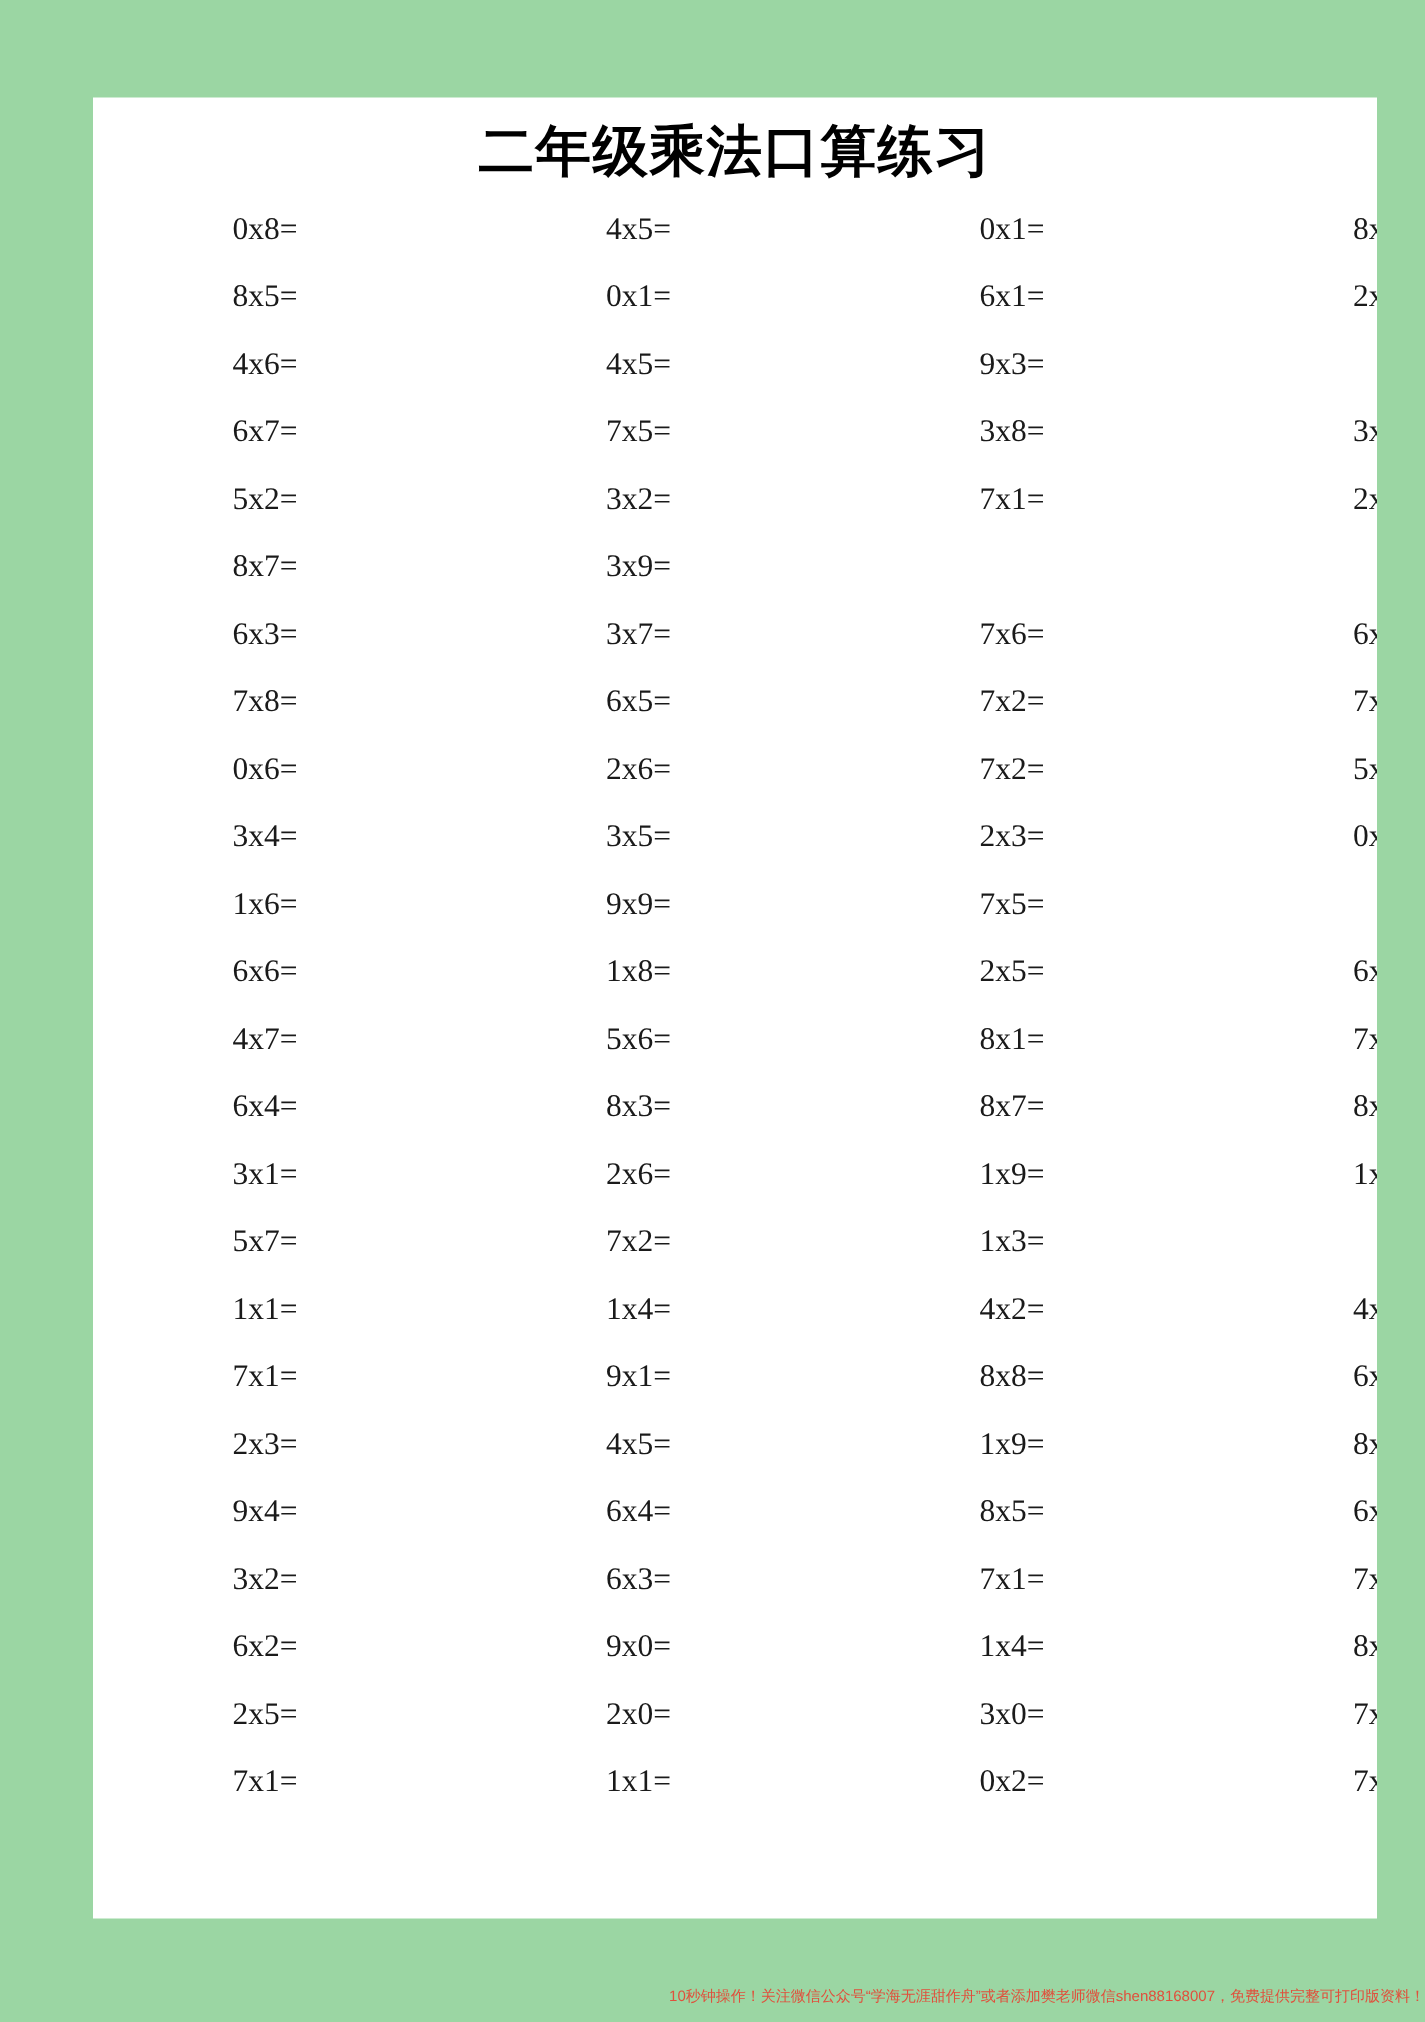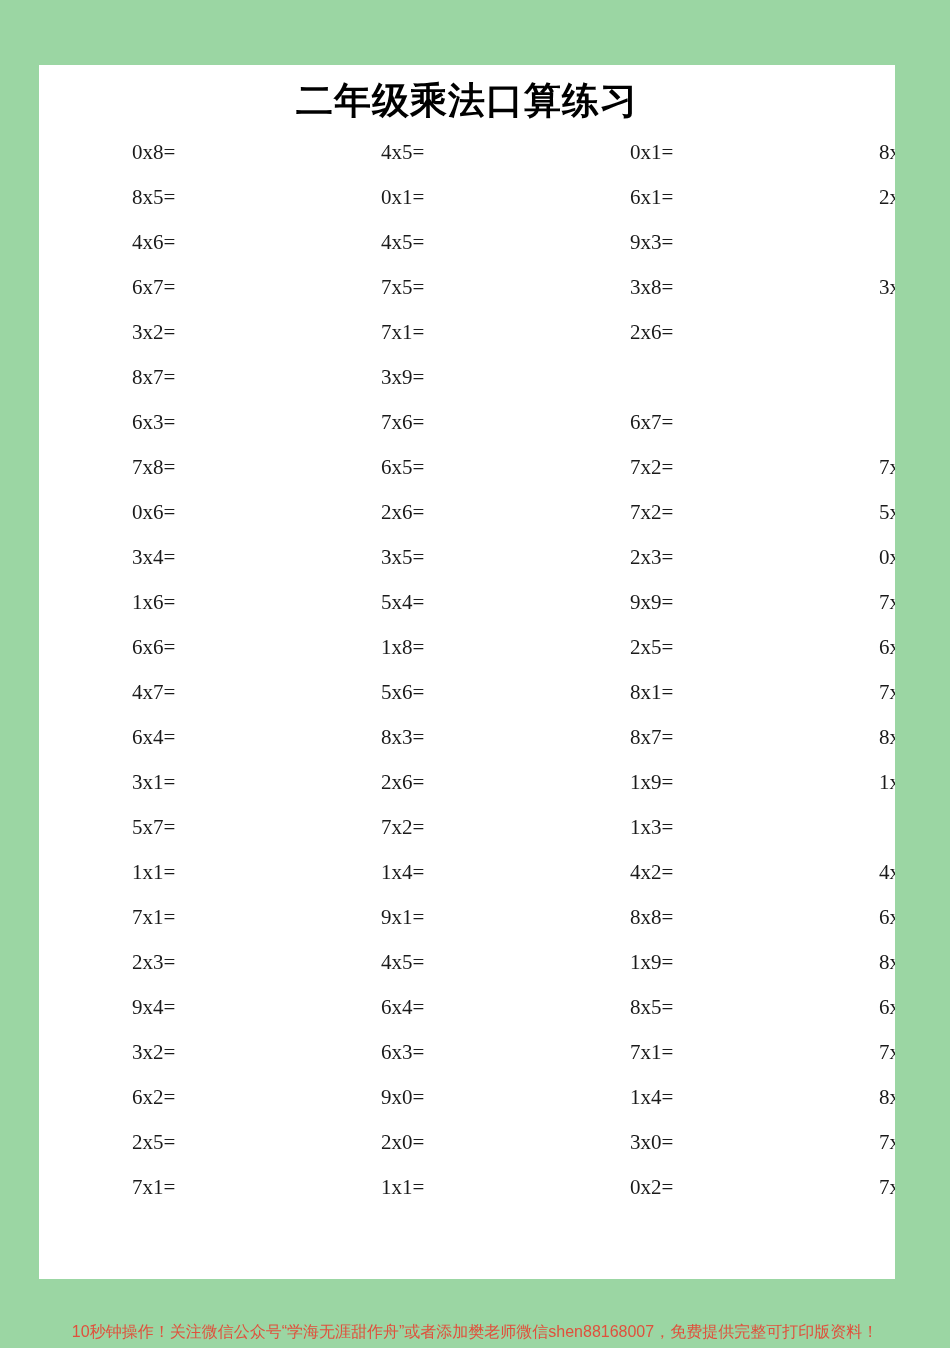--- a/index.html
+++ b/index.html
@@ -11,21 +11,21 @@
     width: 950px;
     height: 1348px;
     background: #9bd6a3;
     font-family: "Liberation Serif", "DejaVu Serif", serif;
     overflow: hidden;
     position: relative;
   }
 
   .page-sheet {
     position: absolute;
-    left: 39px;
+    left: 62px;
     top: 65px;
     width: 856px;
     height: 1214px;
     background: #ffffff;
     box-sizing: border-box;
     overflow: hidden;
   }
 
   .worksheet-title {
     margin: 0;
@@ -71,23 +71,23 @@
   .problem-row .problem-cell:nth-child(2) { padding-left: 93px; }
   .problem-row .problem-cell:nth-child(3) { padding-left: 93px; }
   .problem-row .problem-cell:nth-child(4) { padding-left: 93px; }
   .problem-row .problem-cell:nth-child(5) { padding-left: 93px; }
 
   .footer-note {
     position: absolute;
     left: 0;
     top: 1324px;
     width: 950px;
-    text-align: center;
+    text-align: right;
     font-family: "Liberation Sans", "DejaVu Sans", sans-serif;
-    font-size: 16px;
+    font-size: 10px;
     line-height: 16px;
     color: #e0503c;
     white-space: nowrap;
   }
 </style>
 </head>
 <body>
 
 <div class="page-sheet">
   <h1 class="worksheet-title">二年级乘法口算练习</h1>
@@ -110,30 +110,32 @@
         <div class="problem-cell">4x5=</div>
         <div class="problem-cell">9x3=</div>
       </div>
       <div class="problem-row">
         <div class="problem-cell">6x7=</div>
         <div class="problem-cell">7x5=</div>
         <div class="problem-cell">3x8=</div>
         <div class="problem-cell">3x4=</div>
       </div>
       <div class="problem-row">
+        <div class="problem-cell">5x2=</div>
         <div class="problem-cell">3x2=</div>
         <div class="problem-cell">7x1=</div>
         <div class="problem-cell">2x6=</div>
       </div>
       <div class="problem-row">
         <div class="problem-cell">8x7=</div>
         <div class="problem-cell">3x9=</div>
       </div>
       <div class="problem-row">
         <div class="problem-cell">6x3=</div>
+        <div class="problem-cell">3x7=</div>
         <div class="problem-cell">7x6=</div>
         <div class="problem-cell">6x7=</div>
       </div>
       <div class="problem-row">
         <div class="problem-cell">7x8=</div>
         <div class="problem-cell">6x5=</div>
         <div class="problem-cell">7x2=</div>
         <div class="problem-cell">7x4=</div>
       </div>
       <div class="problem-row">
@@ -143,21 +145,20 @@
         <div class="problem-cell">5x5=</div>
       </div>
       <div class="problem-row">
         <div class="problem-cell">3x4=</div>
         <div class="problem-cell">3x5=</div>
         <div class="problem-cell">2x3=</div>
         <div class="problem-cell">0x9=</div>
       </div>
       <div class="problem-row">
         <div class="problem-cell">1x6=</div>
-        <div class="problem-cell">5x4=</div>
         <div class="problem-cell">9x9=</div>
         <div class="problem-cell">7x5=</div>
       </div>
       <div class="problem-row">
         <div class="problem-cell">6x6=</div>
         <div class="problem-cell">1x8=</div>
         <div class="problem-cell">2x5=</div>
         <div class="problem-cell">6x2=</div>
       </div>
       <div class="problem-row">

